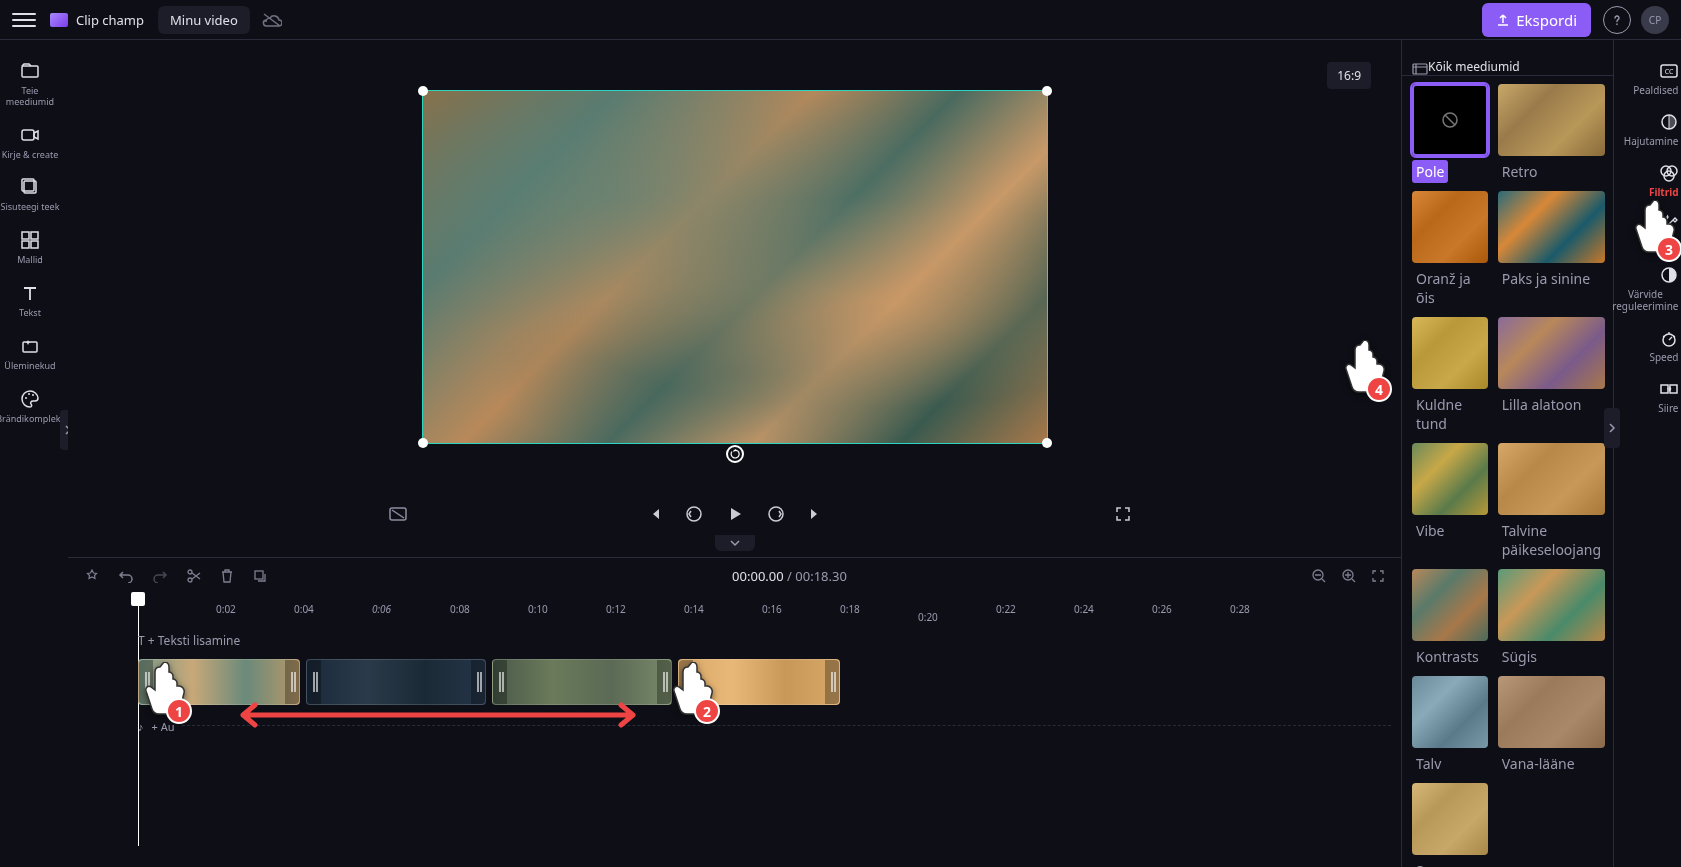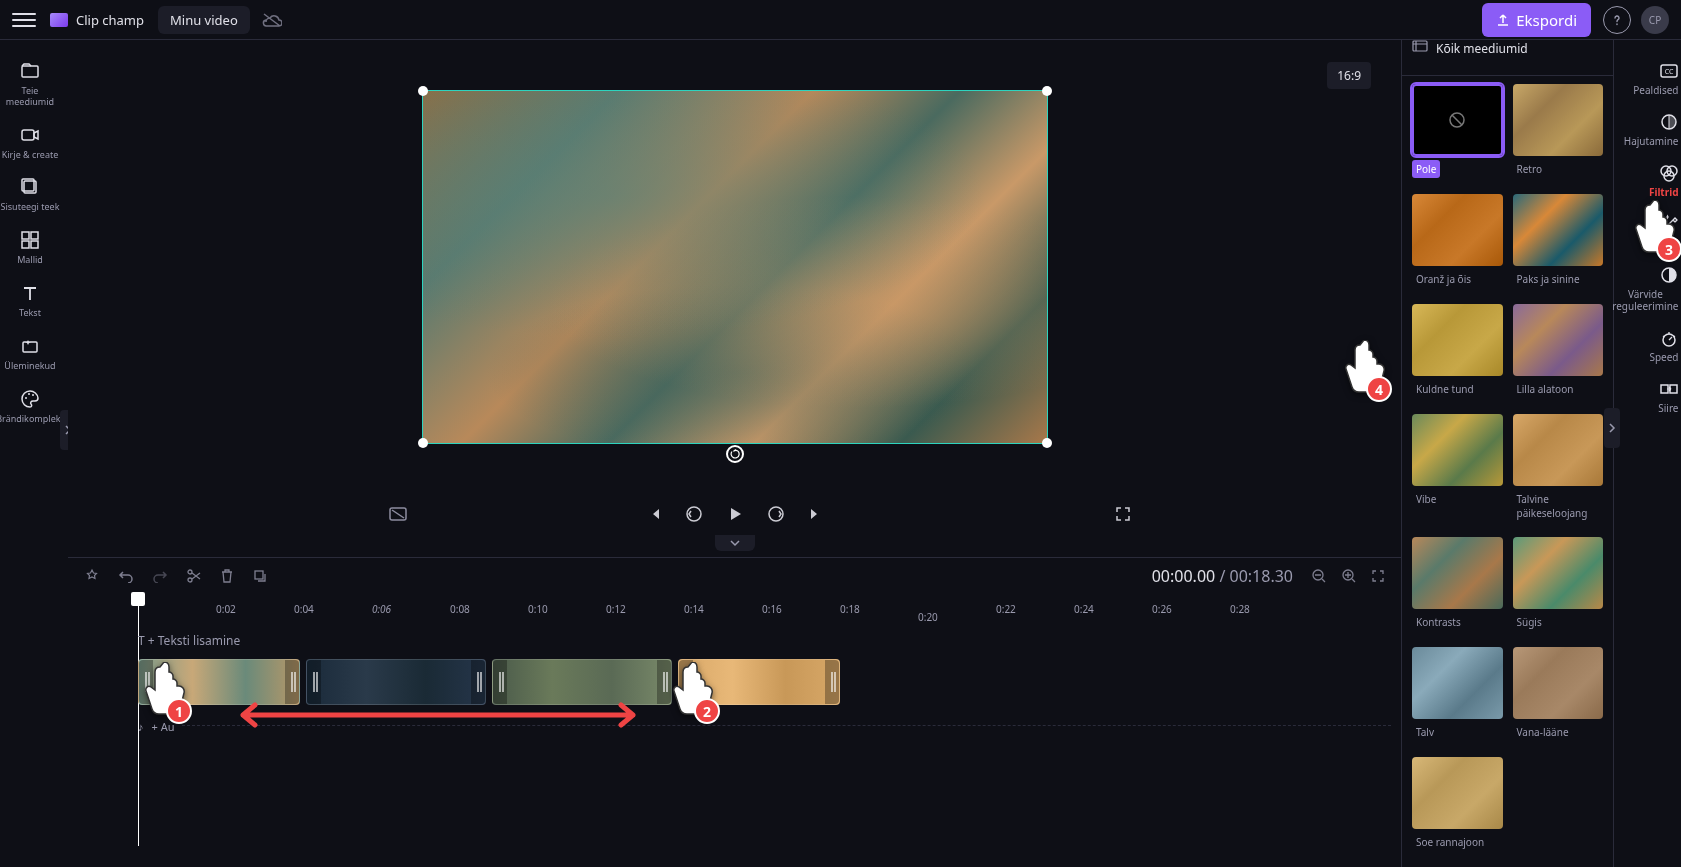--- a/index.html
+++ b/index.html
@@ -59,21 +59,21 @@
   .transport .screen-off{position:absolute;left:320px}
   .transport .fullscreen{position:absolute;right:270px}
 
   .collapse{height:22px;display:flex;justify-content:center;background:var(--bg)}
   .collapse div{width:40px;height:16px;background:var(--bg3);border-radius:0 0 6px 6px;display:flex;align-items:center;justify-content:center;cursor:pointer}
 
   
   .timeline{height:310px;background:var(--bg);border-top:1px solid var(--border);display:flex;flex-direction:column}
   .tl-toolbar{height:36px;display:flex;align-items:center;padding:0 16px;gap:18px}
   .tl-toolbar .tbtn{cursor:pointer;opacity:.8}
-  .tl-time{flex:1;text-align:right;font-size:16px}
+  .tl-time{flex:1;text-align:center;font-size:13px}
   .tl-time .cur{color:var(--text)}
   .tl-time .dur{color:var(--text-dim)}
   .tl-zoom{display:flex;align-items:center;gap:14px}
 
   .ruler{height:28px;position:relative;margin-left:70px;margin-right:20px}
   .ruler .tick{position:absolute;top:8px;font-size:10px;color:var(--text-dim)}
   .playhead{position:absolute;left:0;top:-2px;width:14px;height:14px;background:#fff;border-radius:2px;transform:translateX(-50%)}
   .playhead::after{content:"";position:absolute;left:50%;top:14px;width:1px;height:240px;background:#fff}
 
   .tracks{flex:1;padding:10px 10px 0 70px;position:relative}
@@ -86,29 +86,29 @@
   .clip.c4{width:162px;background:linear-gradient(90deg,#d8a868,#e8b878,#c89858,#d8a868)}
   .clip-handle{position:absolute;top:0;bottom:0;width:14px;background:rgba(0,0,0,.3);display:flex;align-items:center;justify-content:center}
   .clip-handle.l{left:0;border-radius:4px 0 0 4px}
   .clip-handle.r{right:0;border-radius:0 4px 4px 0}
   .clip-handle::before{content:"";width:2px;height:20px;background:rgba(255,255,255,.6);box-shadow:3px 0 0 rgba(255,255,255,.6)}
   .audio-row{height:26px;display:flex;align-items:center;gap:8px;color:var(--text-dim);font-size:11px}
   .audio-row::after{content:"";flex:1;height:1px;border-top:1px dashed var(--border)}
 
   
   .right-panel{width:212px;background:var(--bg);border-left:1px solid var(--border);display:flex;flex-direction:column;overflow:hidden}
-  .rp-header{height:36px;display:flex;align-items:flex-start;gap:8px;padding:0 10px;border-bottom:1px solid var(--border)}
+  .rp-header{height:36px;display:flex;align-items:flex-end;padding:0 10px;border-bottom:1px solid var(--border)}
   .rp-header .lbl{font-size:12px}
   .filter-grid{flex:1;overflow-y:auto;padding:8px 10px;display:grid;grid-template-columns:1fr 1fr;gap:8px 10px}
   .filter-item{cursor:pointer}
   .filter-thumb{width:100%;height:72px;border-radius:4px;background:linear-gradient(135deg,#8b6f47,#5a7a6f,#b8895a,#4a6a5f)}
   .filter-item.none .filter-thumb{background:#000;display:flex;align-items:center;justify-content:center;border:2px solid var(--accent)}
   .filter-item.selected .filter-thumb{outline:2px solid var(--accent)}
   .filter-item.selected .filter-name{background:var(--accent);color:#fff}
-  .filter-name{font-size:10px;color:var(--text-dim);margin-top:4px;padding:2px 4px;border-radius:3px;display:inline-block}
+  .filter-name{font-size:14px;color:var(--text-dim);margin-top:4px;padding:2px 4px;border-radius:3px;display:inline-block}
 
   
   .prop-rail{width:68px;background:var(--bg);border-left:1px solid var(--border);display:flex;flex-direction:column;align-items:center;padding-top:14px;gap:2px;position:relative}
   .prop-item{width:62px;display:flex;flex-direction:column;align-items:flex-end;gap:3px;padding:7px 0;cursor:pointer}
   .prop-item .ic{width:20px;height:20px}
   .prop-item .lbl{font-size:10px;color:var(--text-dim);text-align:center;line-height:1.2}
   .prop-item.hl .lbl{color:var(--red);font-weight:bold}
   .prop-collapse{position:absolute;left:-10px;top:368px;width:16px;height:40px;background:var(--bg3);border-radius:4px;display:flex;align-items:center;justify-content:center;cursor:pointer}
 
   

